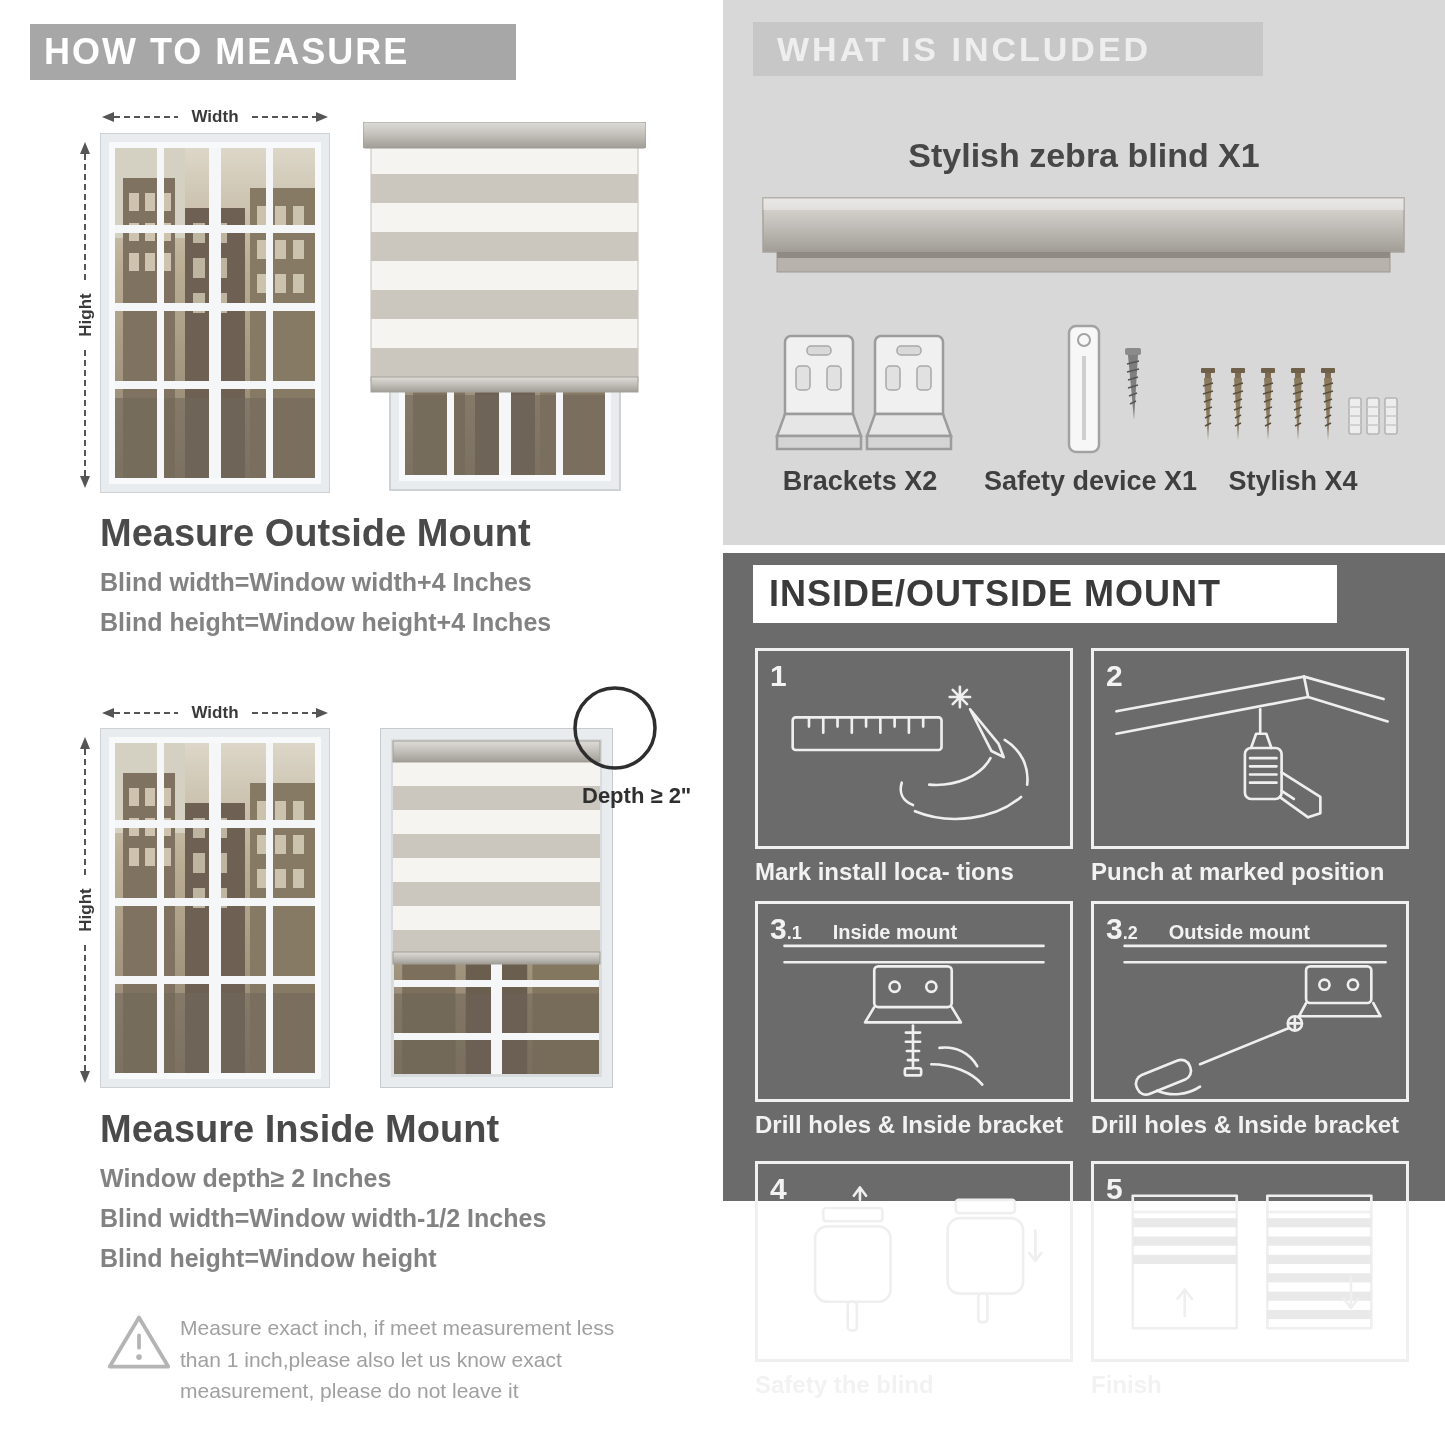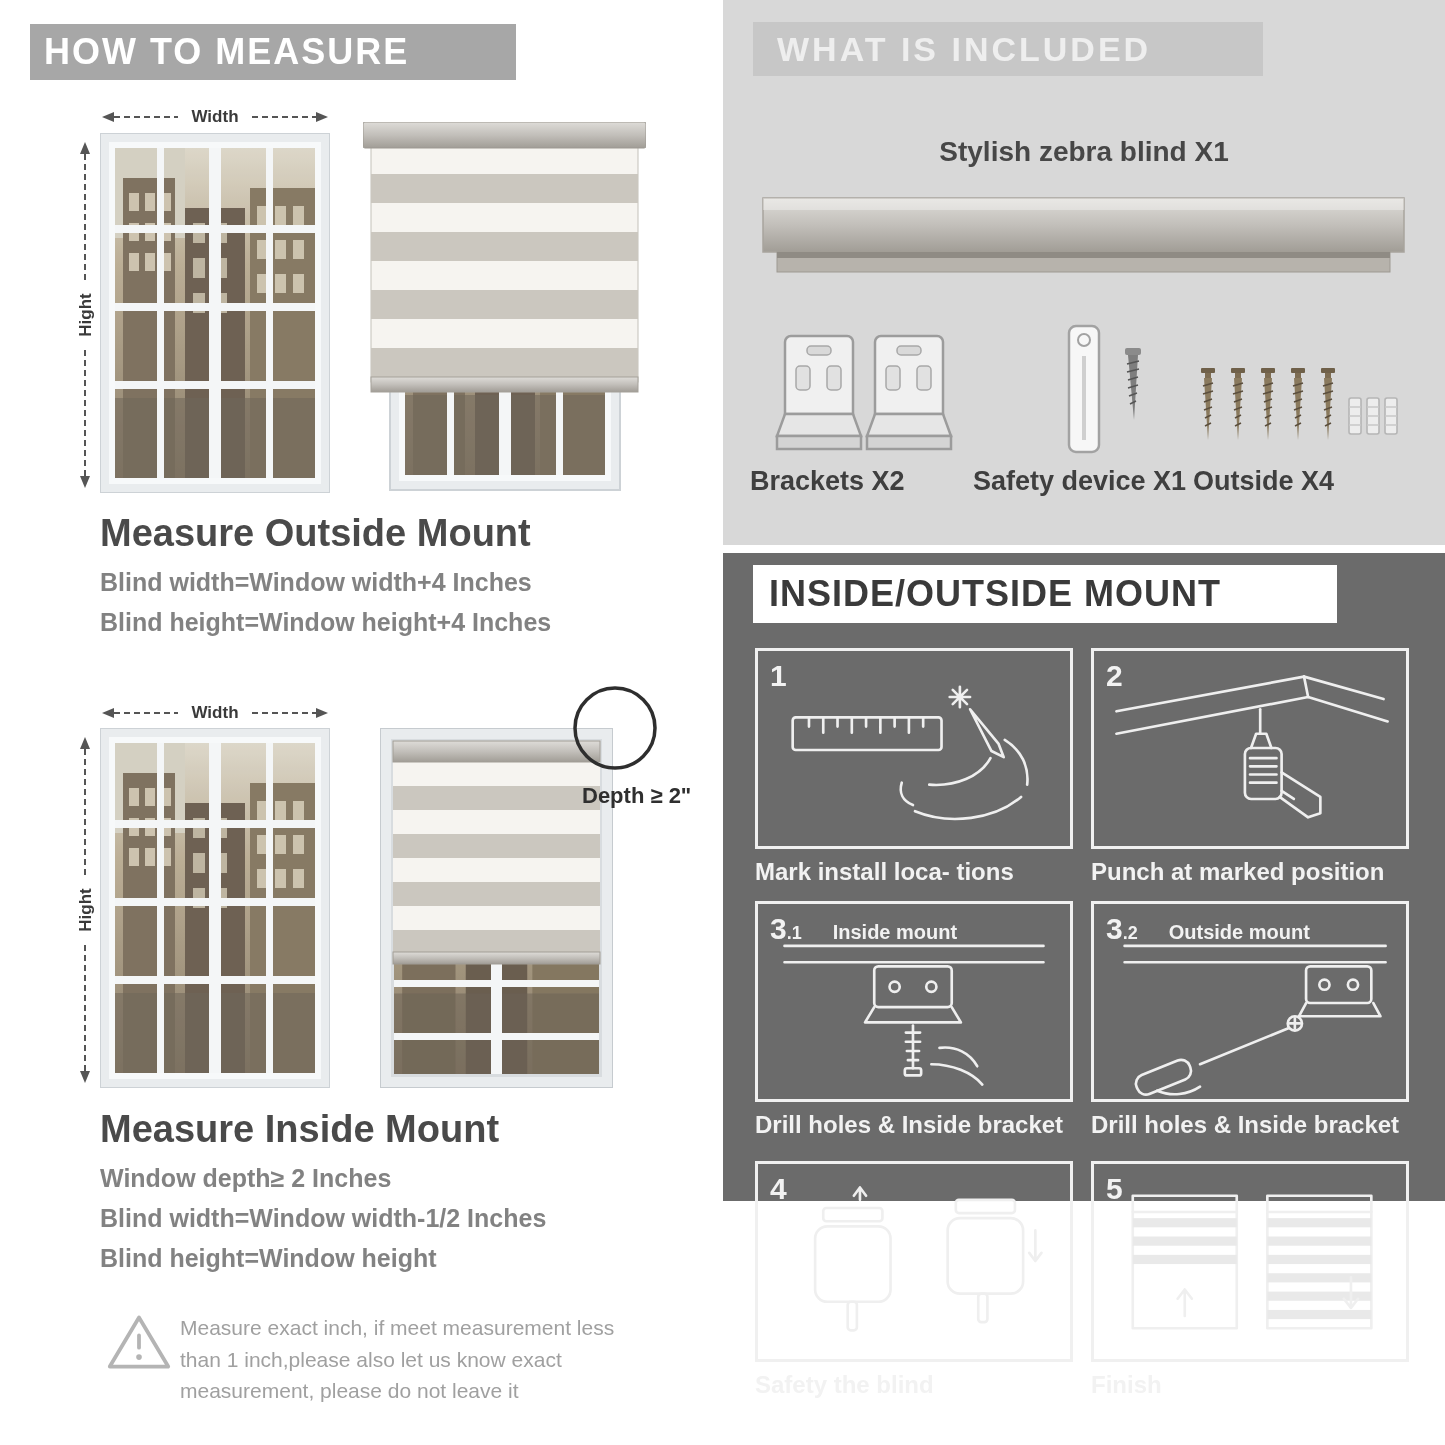--- a/index.html
+++ b/index.html
@@ -6,22 +6,22 @@
   body{width:1445px;height:1445px;position:relative;font-family:"Liberation Sans",sans-serif;background:#ffffff;overflow:hidden}
   .abs{position:absolute}
   svg text{font-family:"Liberation Sans",sans-serif}
   .banner-left{left:30px;top:24px;width:472px;height:56px;background:#a7a7a7;color:#ffffff;font-size:36px;font-weight:bold;letter-spacing:2px;display:flex;align-items:center;padding-left:14px}
   .h-measure{font-size:38px;font-weight:bold;color:#4a4a4a}
   .formula{font-size:25px;font-weight:bold;color:#828282}
   .depth-label{font-size:22px;font-weight:bold;color:#2f2f2f}
   .note-text{font-size:21px;color:#a0a0a0;line-height:1.5;width:460px}
   .included-panel{left:723px;top:0;width:722px;height:545px;background:#d8d8d8}
   .included-header{left:30px;top:22px;width:486px;height:54px;background:#c7c7c7;color:#eeeeee;font-size:34px;font-weight:bold;letter-spacing:3px;display:flex;align-items:center;padding-left:24px}
-  .blind-label{left:0;top:136px;width:100%;text-align:center;font-size:28px;font-weight:bold;color:#474747}
-  .item-label{font-size:27px;font-weight:bold;color:#3f3f3f;}
+  .blind-label{left:0;top:136px;width:100%;text-align:center;font-size:34px;font-weight:bold;color:#474747}
+  .item-label{font-size:27px;font-weight:bold;color:#3f3f3f;text-align:center}
   .mount-panel{left:723px;top:553px;width:722px;height:648px;background:#6b6b6b}
   .mount-header{left:30px;top:12px;width:568px;height:58px;background:#ffffff;color:#3a3a3a;font-size:36px;font-weight:bold;display:flex;align-items:center;padding-left:16px;letter-spacing:1px}
   .step{position:absolute;width:312px}
   .step-box{width:312px;height:195px;border:3px solid #f0f0f0;position:relative}
   .step-head{position:absolute;top:8px;left:12px;color:#f2f2f2;font-weight:bold;display:flex;align-items:baseline;z-index:2}
   .step-num{font-size:30px}
   .step-sub{font-size:18px}
   .step-title{font-size:20px;margin-left:31px}
   .step-art{position:absolute;left:0;top:0;width:100%;height:100%}
   .step-caption{margin-top:9px;font-size:24px;font-weight:bold;color:#f2f2f2}
@@ -257,21 +257,21 @@
     <use href="#screwShape" x="70" y="18"></use>
     <use href="#screwShape" x="100" y="18"></use>
     <use href="#screwShape" x="130" y="18"></use>
     <use href="#anchorShape" x="158" y="48"></use>
     <use href="#anchorShape" x="176" y="48"></use>
     <use href="#anchorShape" x="194" y="48"></use>
   </svg>
 
   <div class="abs item-label" style="left:27px;top:466px;width:220px">Brackets X2</div>
   <div class="abs item-label" style="left:250px;top:466px;width:235px">Safety device X1</div>
-  <div class="abs item-label" style="left:470px;top:466px;width:200px">Outside X4</div>
+  <div class="abs item-label" style="left:470px;top:466px;width:200px">Stylish X4</div>
 </div>
 
 <div class="abs mount-panel">
   <div class="abs mount-header">
     <span>INSIDE/OUTSIDE MOUNT</span>
   </div>
 
   <div class="step" style="left:32px;top:95px">
     <div class="step-box">
       <div class="step-head">

